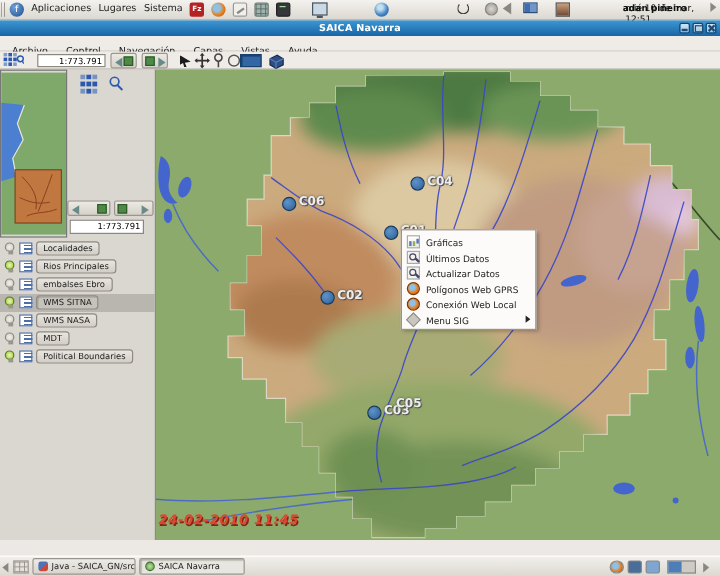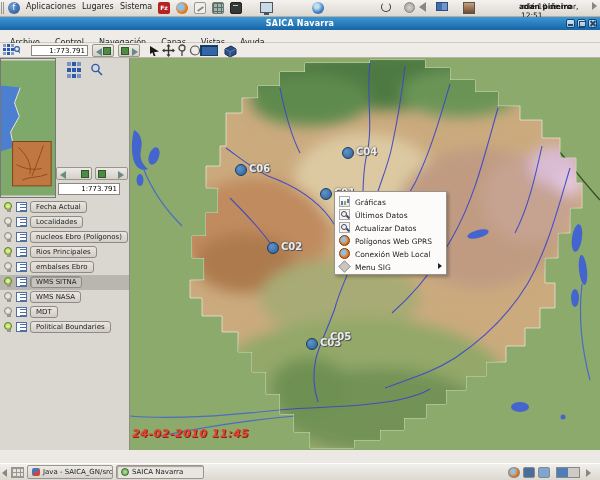--- a/index.html
+++ b/index.html
@@ -271,33 +271,23 @@
         <div class="mappix"></div>
       </div>
     <div class="abs navbtn side-navbtn snb2">
         <div class="mappix" style="left:2px;right:auto"></div>
         <div class="tri-r" style="left:22px"></div>
       </div>
     <input class="abs side-scale" readonly="" value="1:773.791" style="">
 
     <div class="layers">
       <div class="lrow">
-        <span class="bulb on"></span>
-        <span class="lsticon"></span>
-        <span class="lbtn">Fecha Actual</span>
-      </div>
-      <div class="lrow">
         <span class="bulb"></span>
         <span class="lsticon"></span>
         <span class="lbtn">Localidades</span>
-      </div>
-      <div class="lrow">
-        <span class="bulb"></span>
-        <span class="lsticon"></span>
-        <span class="lbtn">nucleos Ebro (Polígonos)</span>
       </div>
       <div class="lrow">
         <span class="bulb on"></span>
         <span class="lsticon"></span>
         <span class="lbtn">Rios Principales</span>
       </div>
       <div class="lrow">
         <span class="bulb"></span>
         <span class="lsticon"></span>
         <span class="lbtn">embalses Ebro</span>

